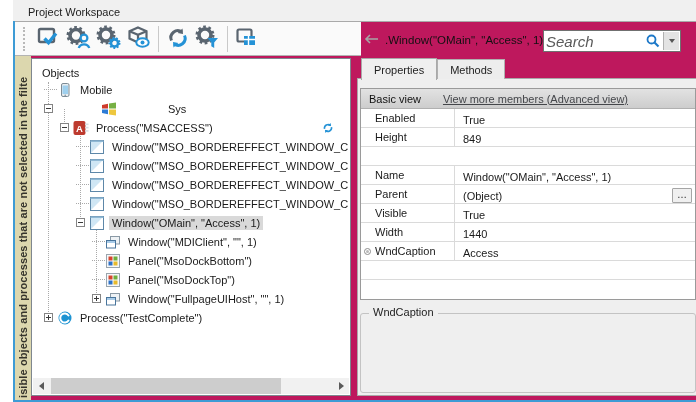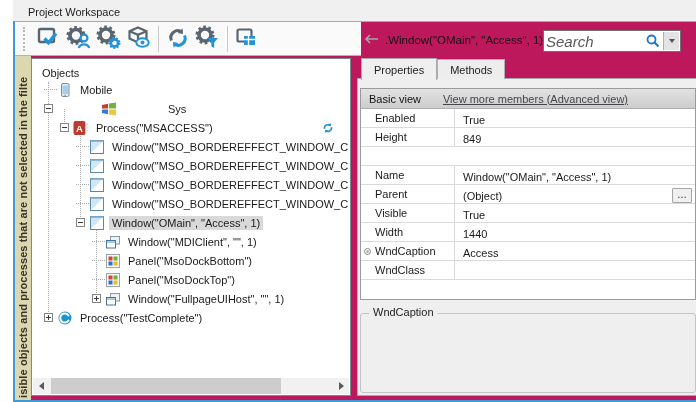--- a/index.html
+++ b/index.html
@@ -441,21 +441,20 @@
             </span>
           </div>
           <div class="prow">
             <span class="marker"></span>
             <span class="pname">WndCaption</span>
             <span class="pval">
               <span>Access</span>
             </span>
           </div>
           <div class="prow">
-            <span class="pname">WndClass</span>
           </div>
         </div>
     </div>
     <div id="descbox">
       <span class="legend">WndCaption</span>
     </div>
   </div>
 </div>
 
 </body></html>

